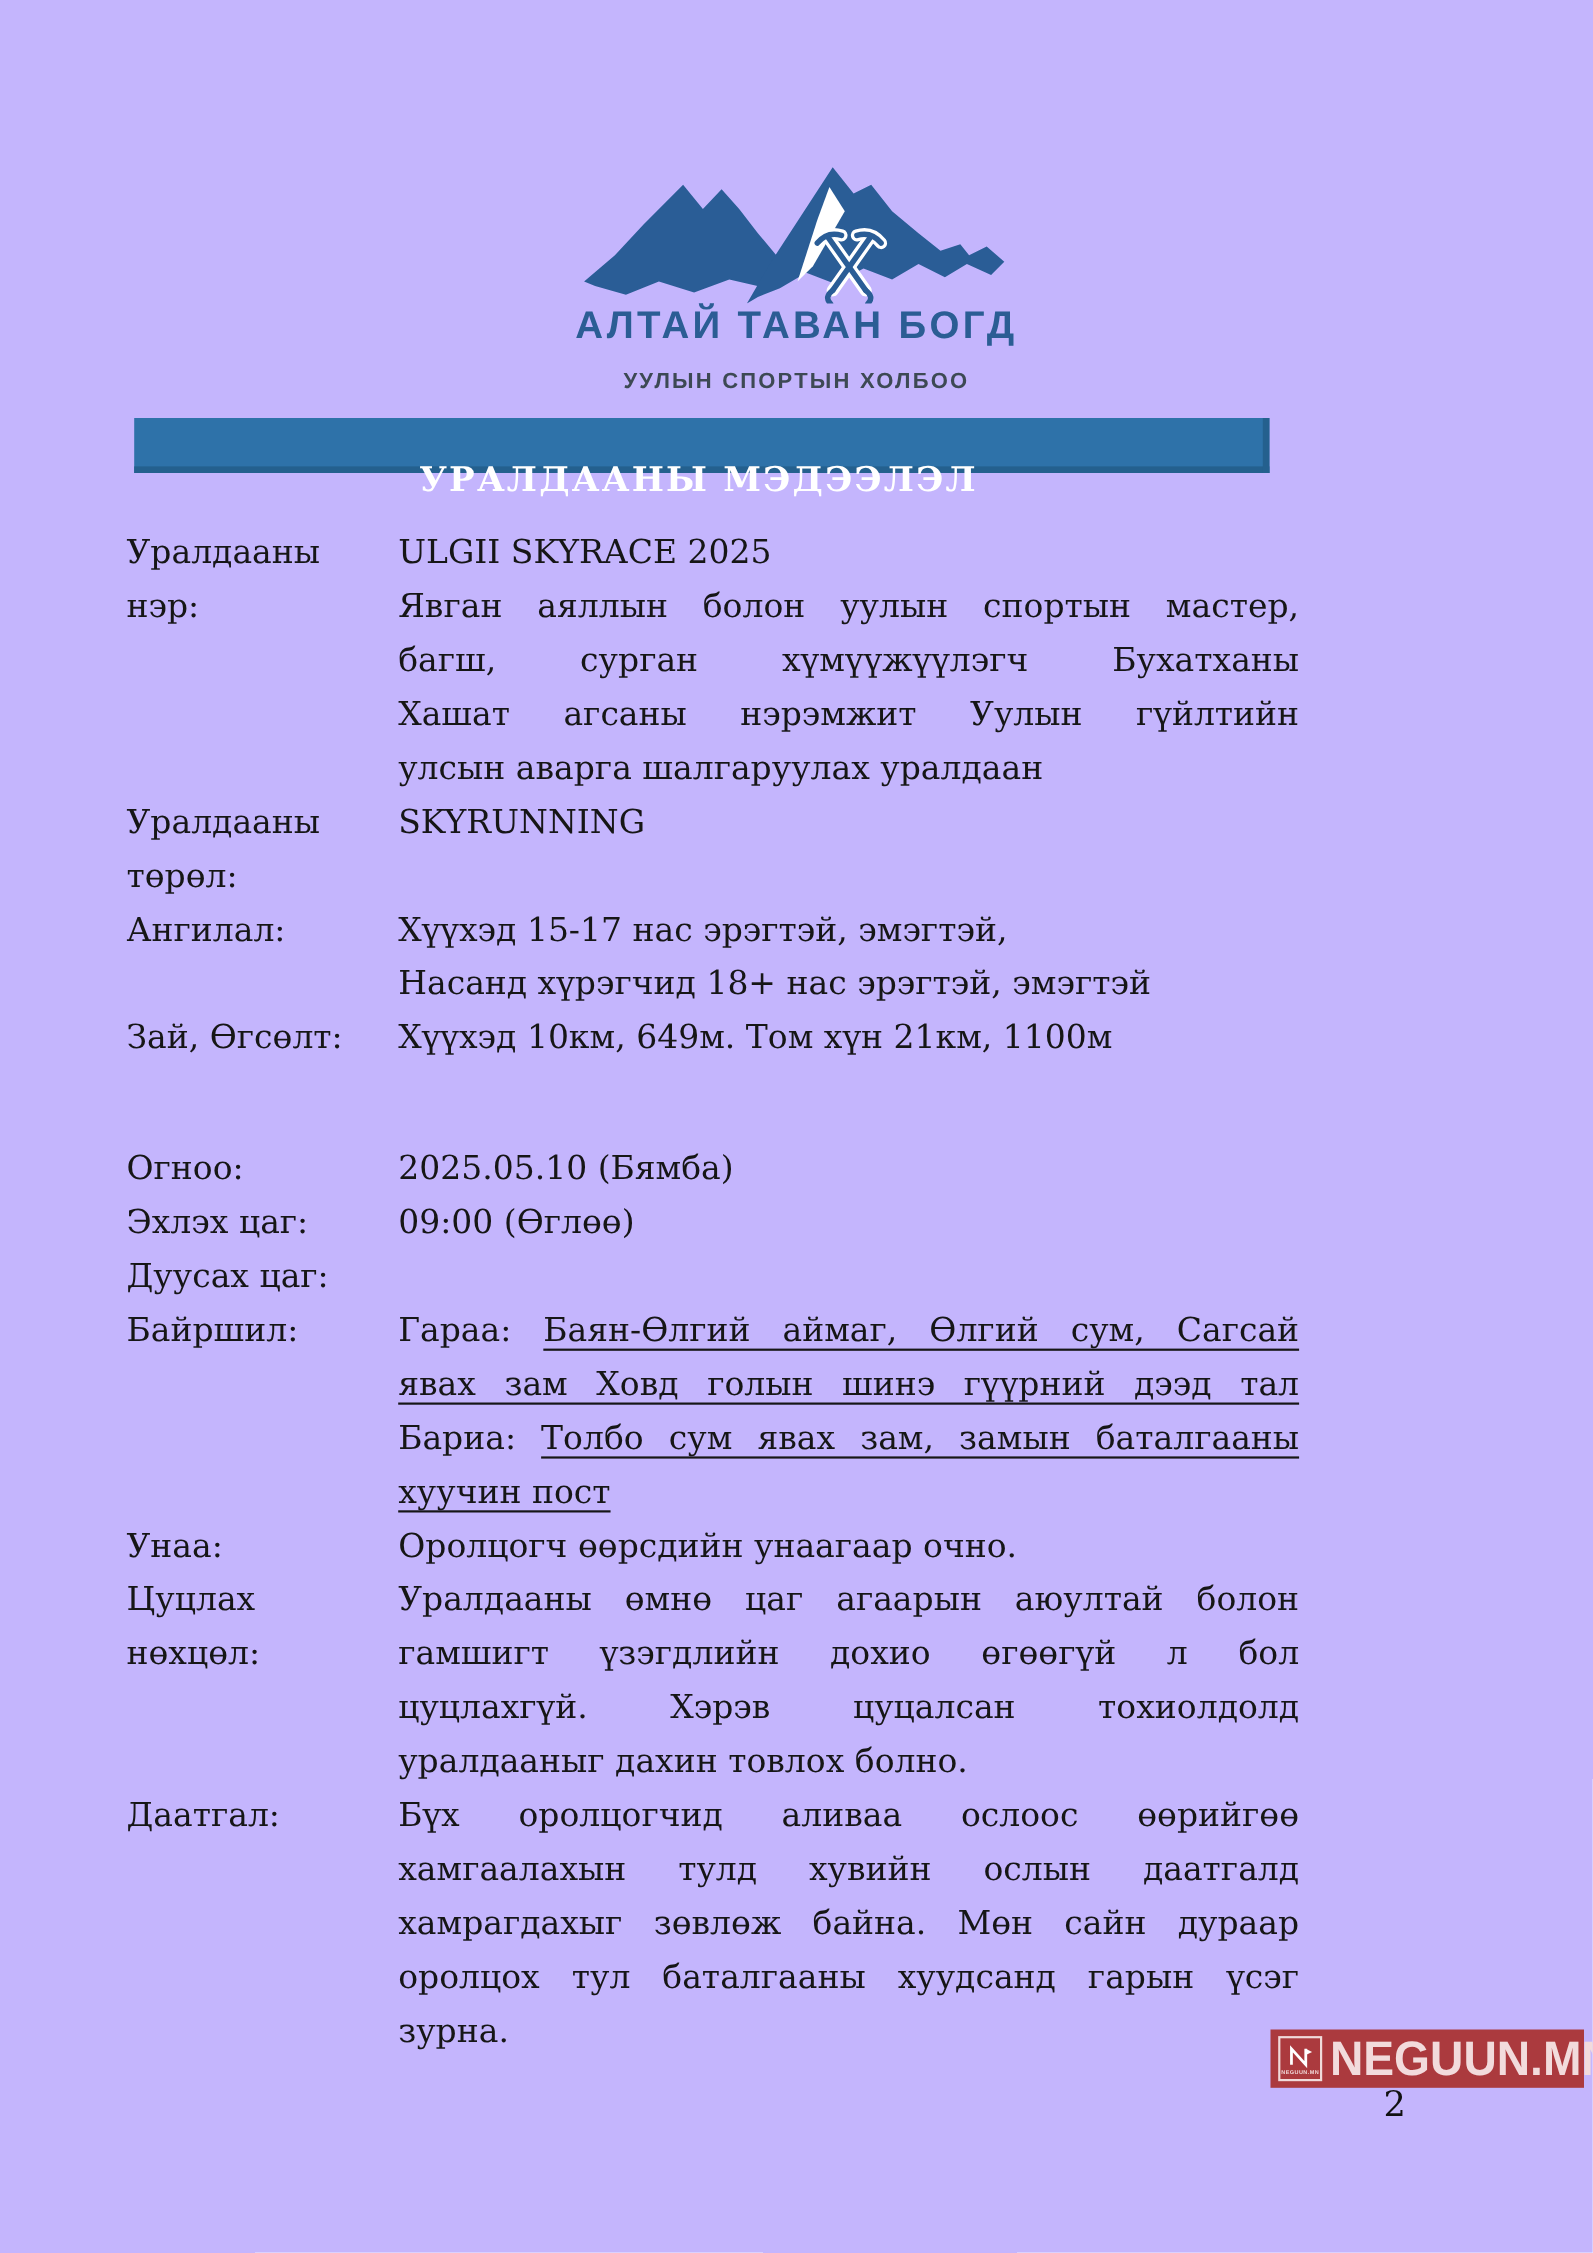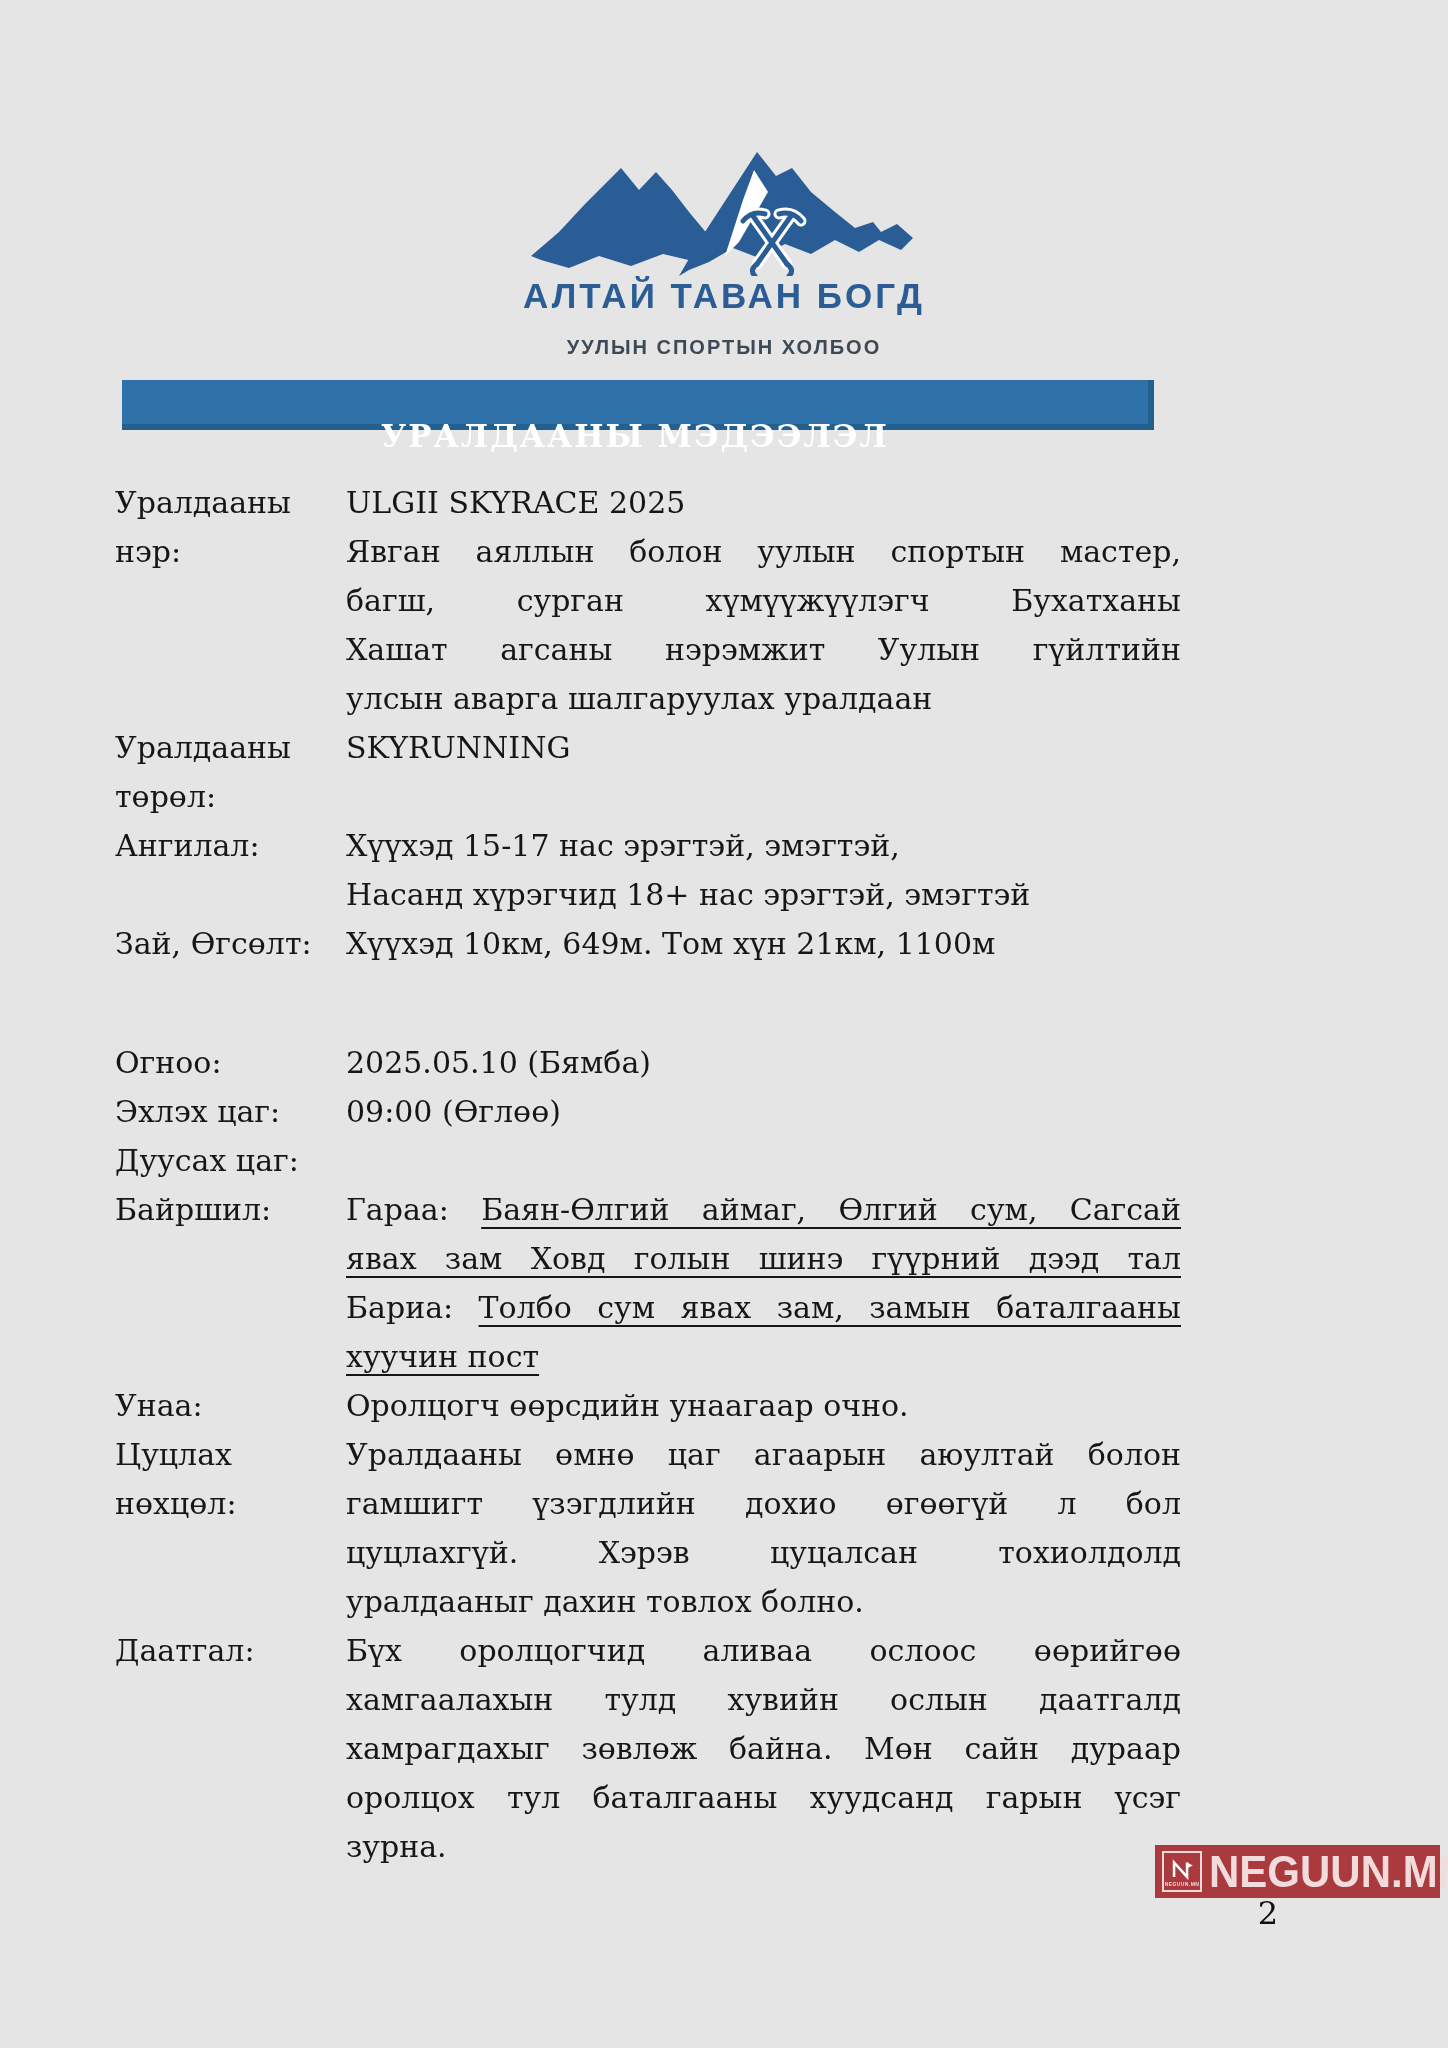--- a/index.html
+++ b/index.html
@@ -1,20 +1,20 @@
 <!DOCTYPE html>
 <html><head>
 <meta charset="utf-8">
 <style>
   html,body { margin:0; padding:0; background:#ffffff; }
   .page {
     position: relative;
     width: 1448px;
     height: 2048px;
-    background: #e5e5e5;
+    background: #c4b5fd;
     font-family: "DejaVu Serif", serif;
     color: #161616;
     overflow: hidden;
   }
 
   
   .logo-block {
     position: absolute;
     top: 126px; left: 0;
     width: 100%;
@@ -67,21 +67,21 @@
   }
 
   
   .content {
     position: absolute;
     top: 478px; left: 115px;
     width: 1066px;
     font-size: 30px;
     line-height: 49px;
   }
-  .row { display: flex; }
+  .row { display: flex; gap: 16px; }
   .row .label { width: 231px; flex: 0 0 auto; }
   .row .value { flex: 1 1 auto; min-width: 0; }
   .gap-date { margin-top: 70px; }
   .j { text-align: justify; text-align-last: justify; }
   .b { font-weight: normal; }
   .u {
     text-decoration: underline;
     text-underline-offset: 7px;
     text-decoration-thickness: 2px;
   }

